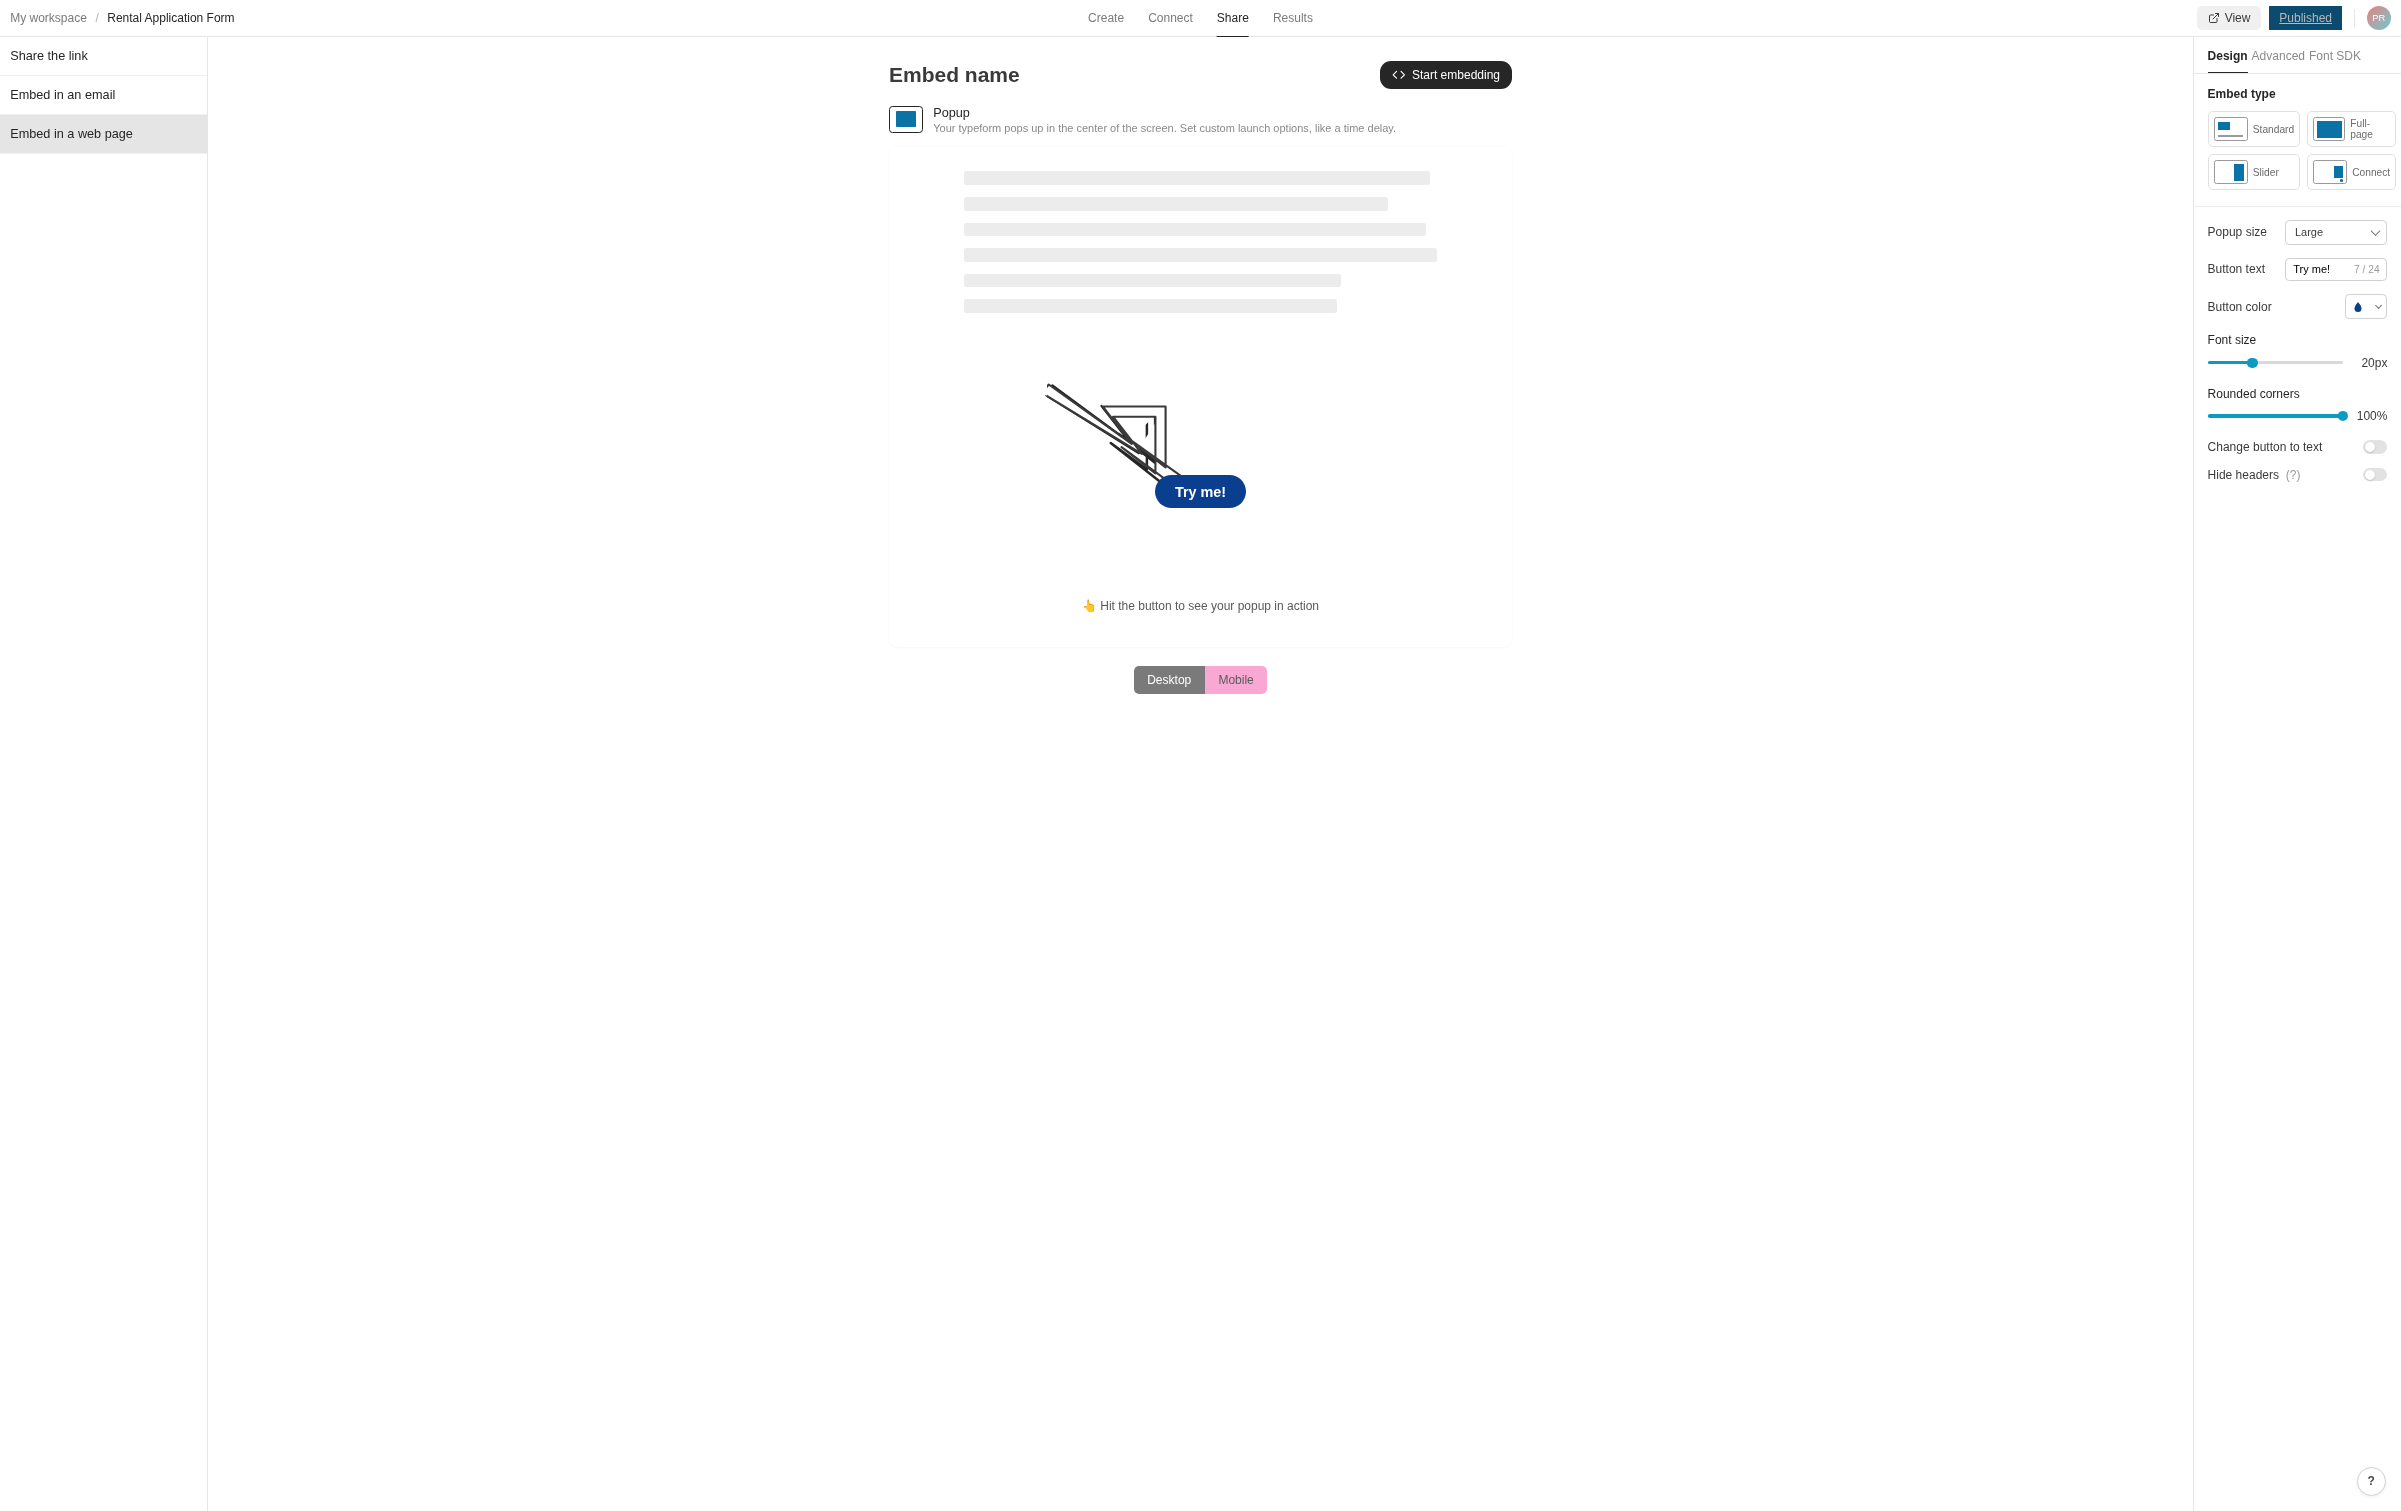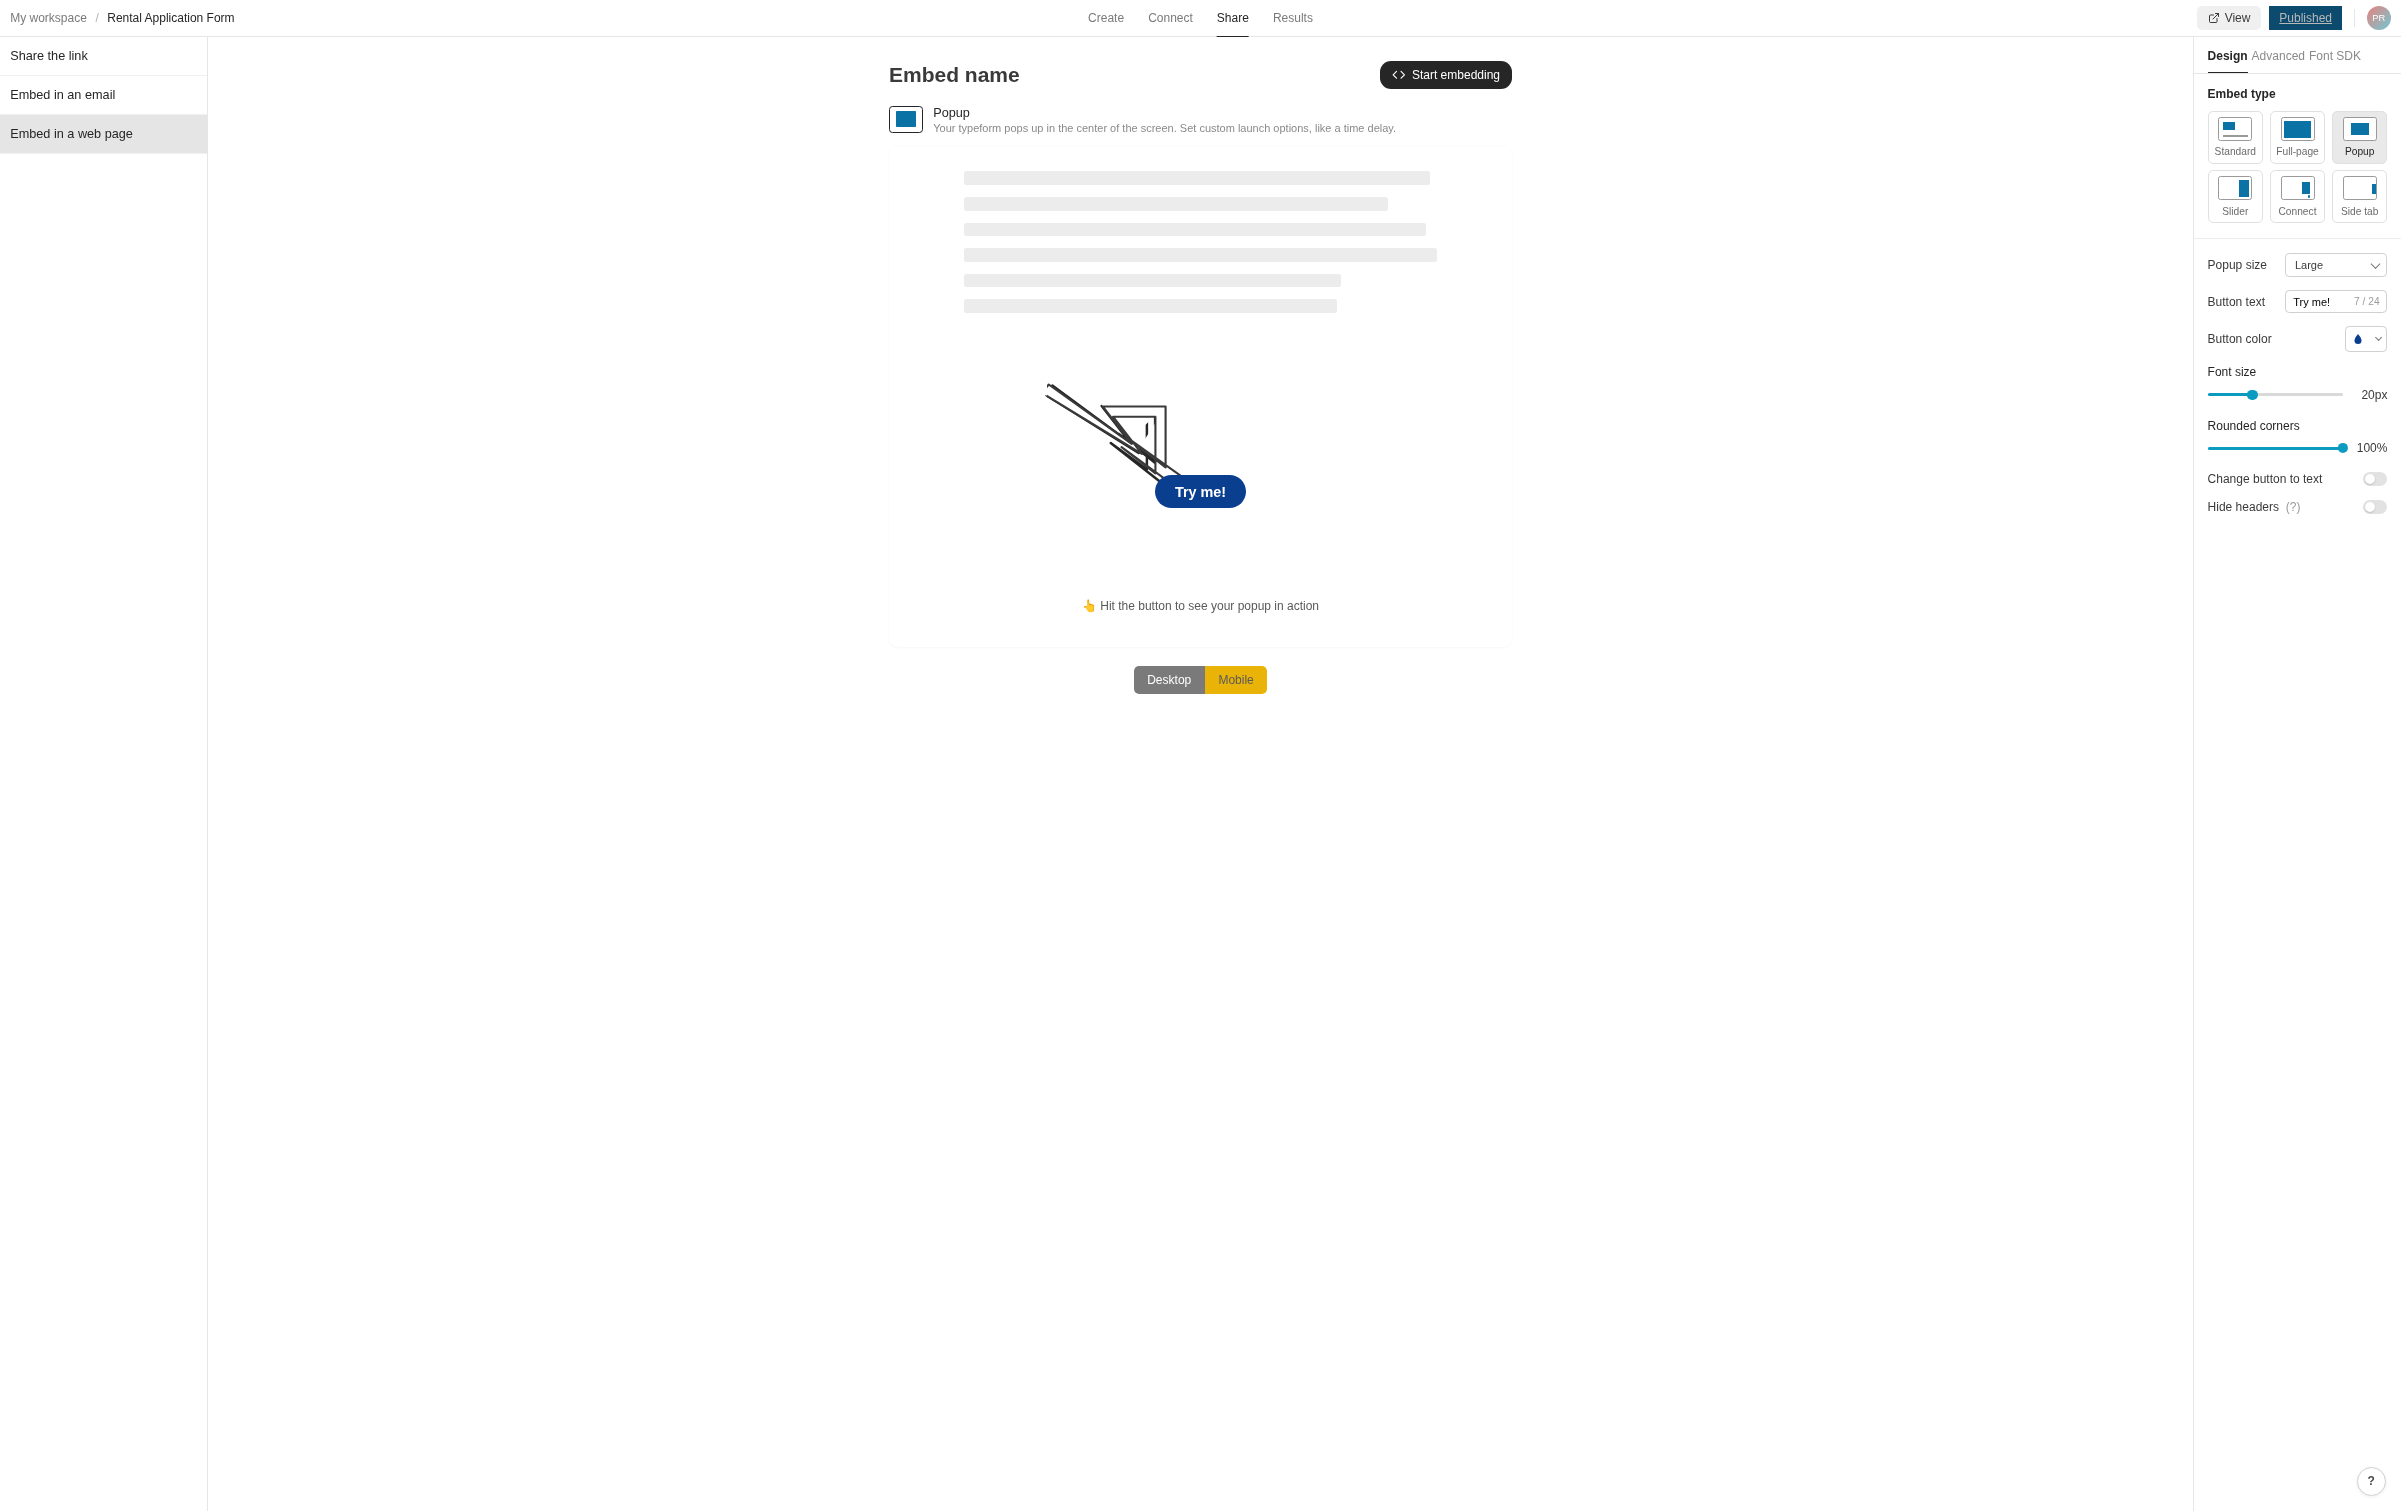--- a/index.html
+++ b/index.html
@@ -92,31 +92,31 @@
       padding: 8.5px 20.3px; font-weight: 600; font-size: 14.4px; cursor: pointer;
       position: relative; top: 34px;
     }
     .hint { text-align: center; color: #5a5a5a; font-size: 12px; margin-top: 8.5px; }
 
     .device-toggle {
       margin-top: 18.6px; display: inline-flex; border-radius: 5.1px; overflow: hidden;
     }
     .device-toggle .seg { padding: 6.8px 13.6px; cursor: pointer; font-size: 12px; }
     .device-toggle .seg.active { background: #7a7a7a; color: #fff; }
-    .device-toggle .seg.inactive { background: #eab308; color: #5a5a5a; }
+    .device-toggle .seg.inactive { background: #f9a8d4; color: #5a5a5a; }
 
     
     .rightcol { width: 208px; border-left: 0.8px solid #e6e6e6; padding: 12px 13.6px; overflow: auto; flex-shrink: 0; }
     .rtabs { display: flex; gap: 4px; border-bottom: 0.8px solid #e6e6e6; margin: 0 -13.6px 13.6px; padding: 0 13.6px; font-size: 12px; }
     .rtabs .rtab { color: #8a8a8a; padding-bottom: 8.5px; cursor: pointer; border-bottom: 1.7px solid transparent; }
     .rtabs .rtab.active { color: #262627; font-weight: 600; border-bottom: 1.7px solid #262627; }
     .sec-head { font-weight: 600; font-size: 12px; margin-bottom: 10.2px; }
     .type-grid { display: grid; grid-template-columns: repeat(3, 1fr); gap: 6.8px; margin-bottom: 15.3px; }
     .type-cell {
-      border: 0.8px solid #e0e0e0; border-radius: 5.1px; padding: 5.1px; display: flex; flex-direction: column; align-items: center; gap: 5.1px; cursor: pointer;
+      border: 0.8px solid #e0e0e0; border-radius: 5.1px; padding: 5.1px; display: flex; flex-direction: row; align-items: center; gap: 5.1px; cursor: pointer;
     }
     .type-cell.sel { background: #e9e9e9; }
     .type-cell .tbox { width: 34px; height: 24px; border: 0.8px solid #9a9a9a; border-radius: 2.5px; background: #fff; position: relative; overflow: hidden; }
     .type-cell .tlabel { font-size: 10.2px; color: #6b6b6b; }
     .type-cell.sel .tlabel { color: #262627; }
     
     .ico-standard::before { content:''; position:absolute; left:3.4px; top:3.4px; width:12px; height:8.5px; background:#0b72a5; }
     .ico-standard::after { content:''; position:absolute; left:3.4px; bottom:3.4px; right:3.4px; height:1.7px; background:#9a9a9a; }
     .ico-full::before { content:''; position:absolute; inset:2.5px; background:#0b72a5; }
     .ico-popup::before { content:''; position:absolute; left:6.8px; top:5.1px; right:6.8px; bottom:5.1px; background:#0b72a5; }

